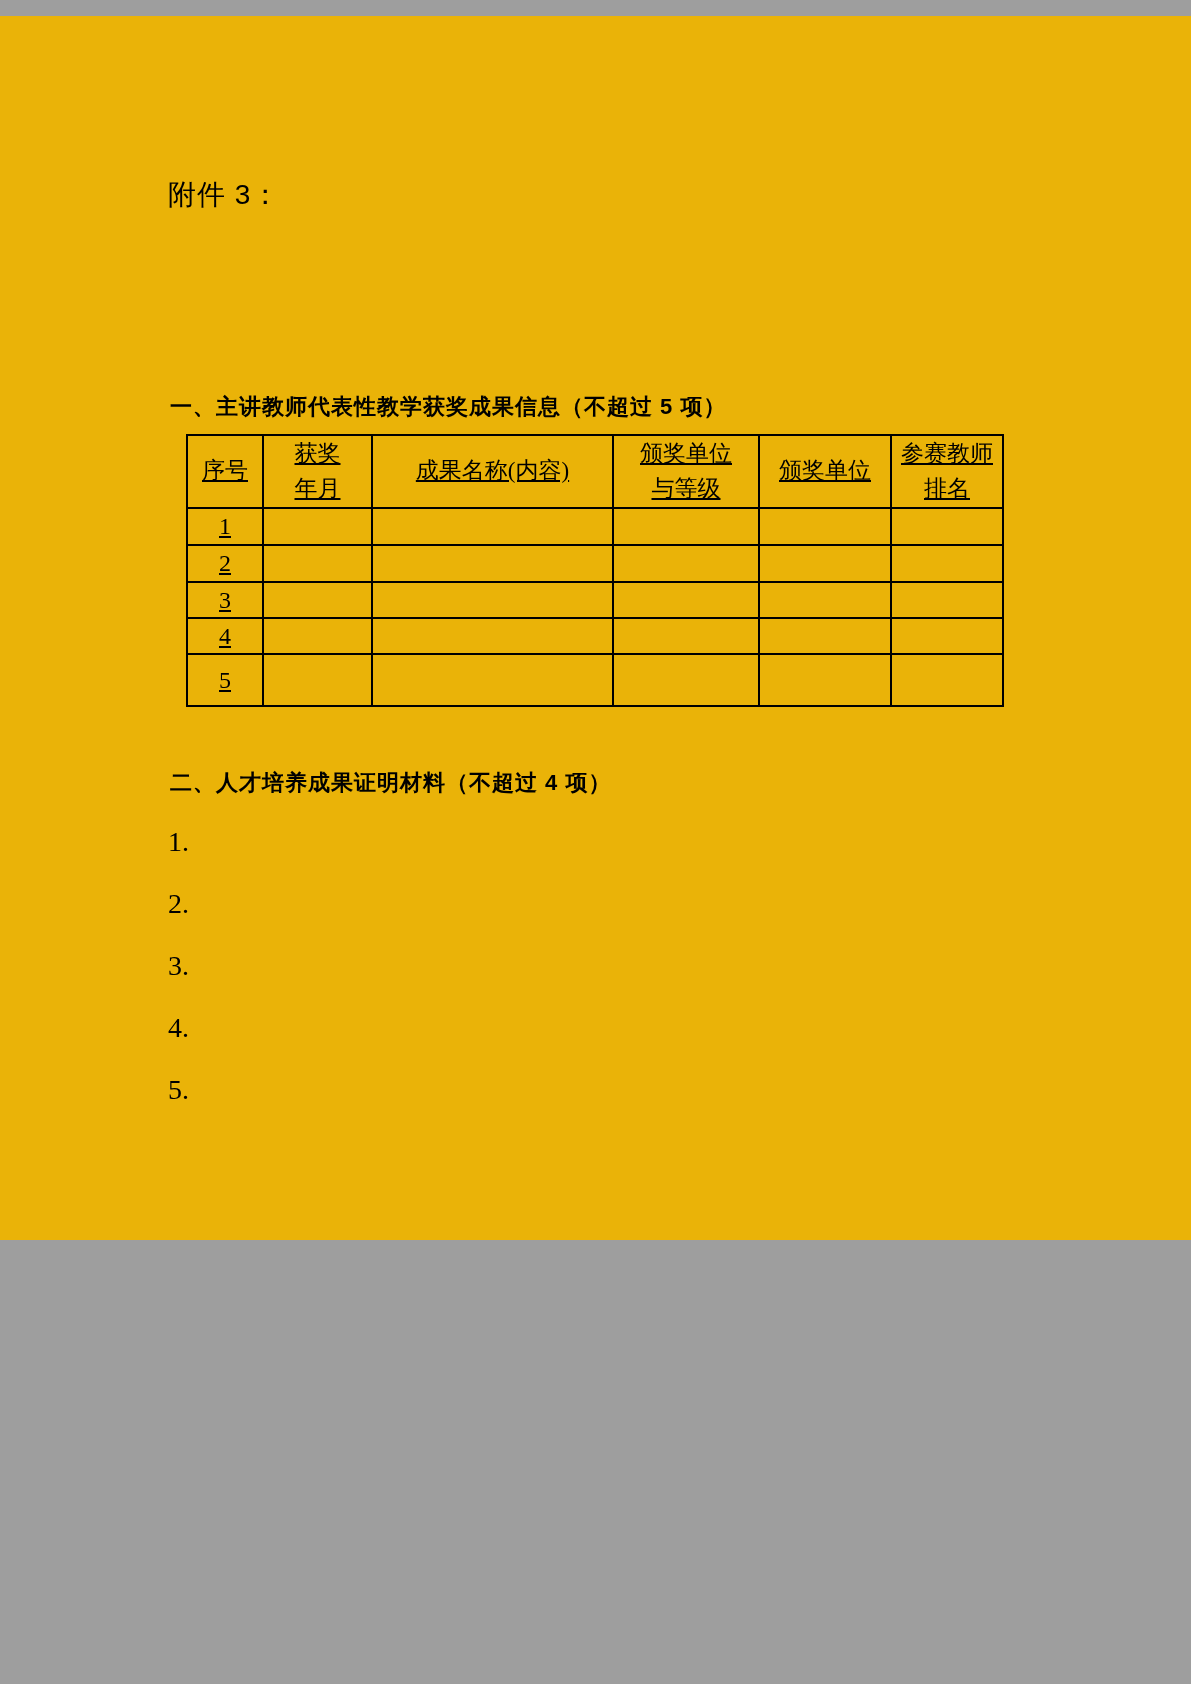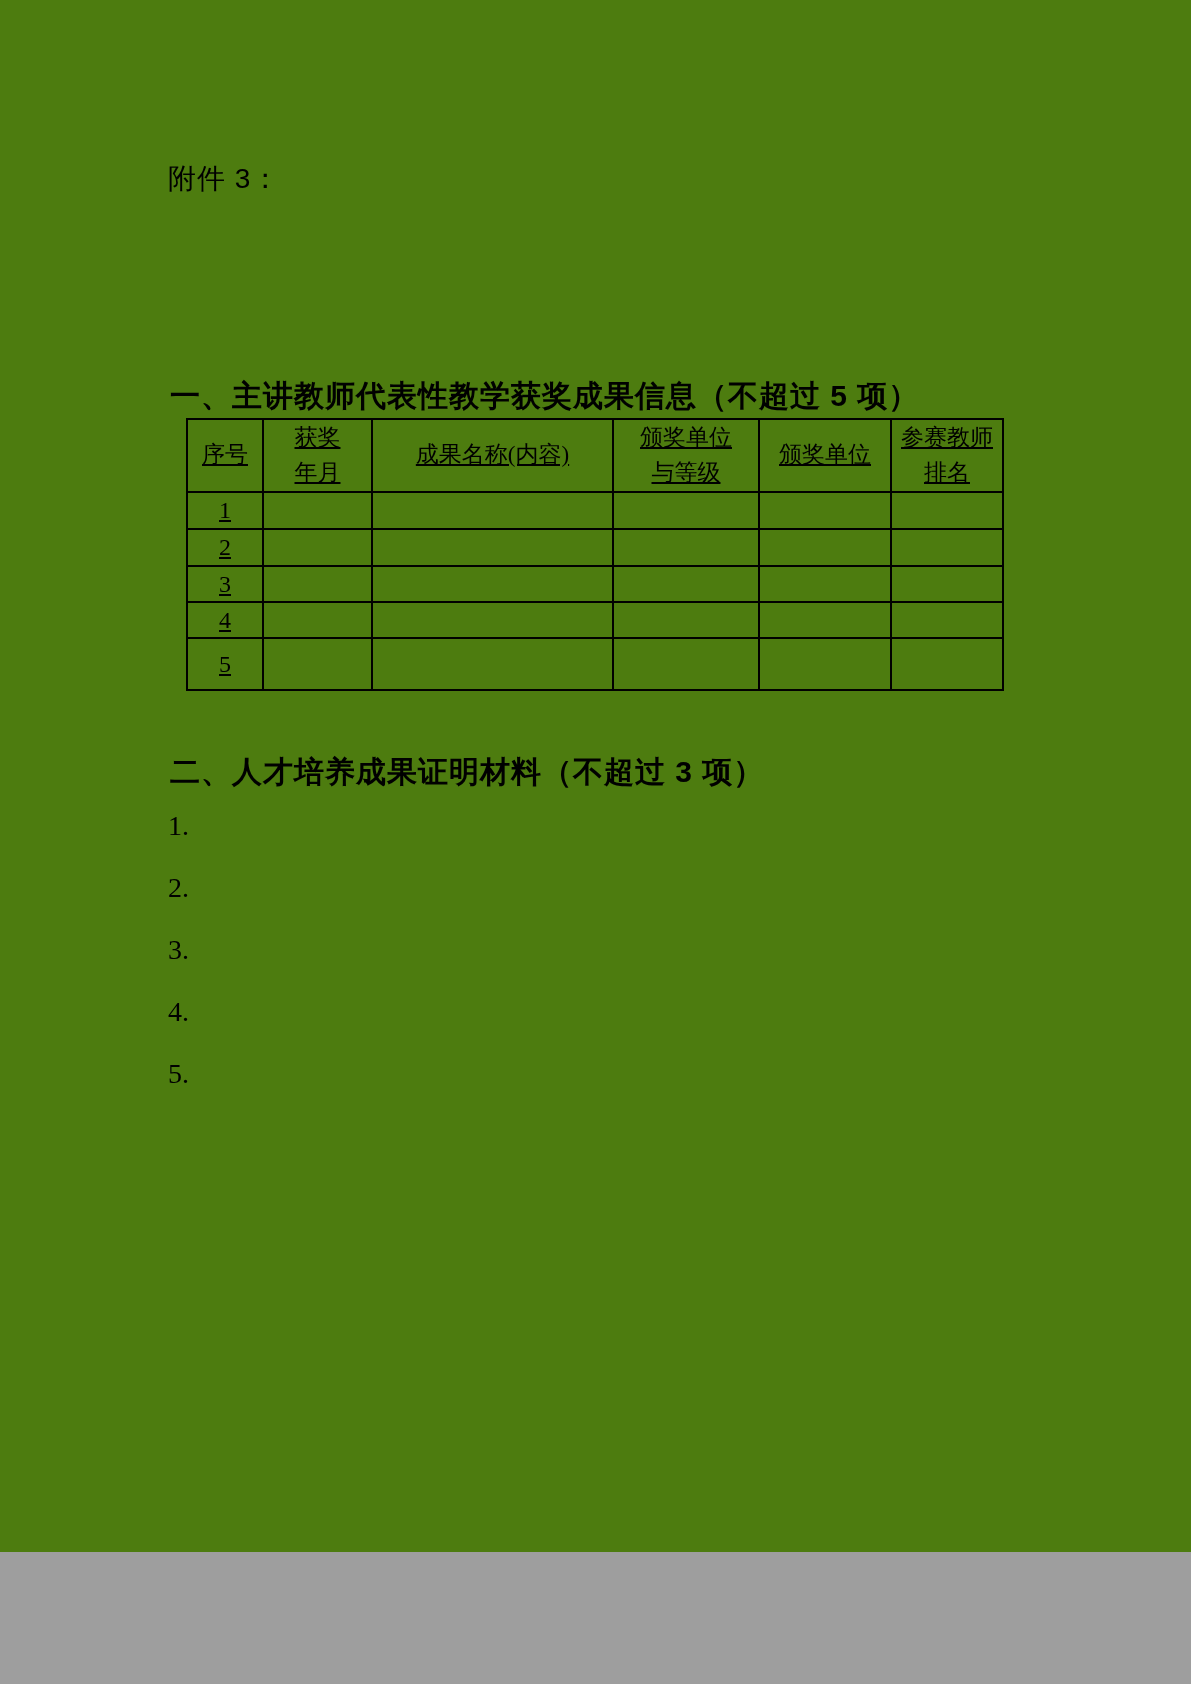--- a/index.html
+++ b/index.html
@@ -1,22 +1,22 @@
 <!DOCTYPE html>
 <html><head>
 <meta charset="utf-8">
 <style>
   * { margin: 0; padding: 0; box-sizing: border-box; }
   html, body { background: #9e9e9e; }
   .page {
     position: relative;
     width: 1191px;
-    height: 1552px;
-    margin: 0 auto;
-    background: #4d7c0f;
+    height: 1224px;
+    margin: 16px auto;
+    background: #eab308;
     color: #000000;
     font-family: "Liberation Serif", "DejaVu Serif", serif;
     overflow: hidden;
   }
   .attachment-label {
     position: absolute;
     left: 168px;
     top: 160px;
     font-family: "Liberation Sans", "DejaVu Sans", sans-serif;
     font-size: 28px;
@@ -34,21 +34,21 @@
     letter-spacing: 1px;
     white-space: pre;
   }
   .doc-title-line.line1 { top: 231px; }
   .doc-title-line.line2 { top: 303px; }
   .section-heading {
     position: absolute;
     left: 170px;
     font-family: "Liberation Sans", "DejaVu Sans", sans-serif;
     font-weight: bold;
-    font-size: 30px;
+    font-size: 22px;
     letter-spacing: 1px;
     white-space: pre;
   }
   .section-heading.s1 { top: 376px; }
   .section-heading.s2 { top: 752px; }
   table.awards-table {
     position: absolute;
     left: 186px;
     top: 418px;
     width: 816px;
@@ -184,21 +184,21 @@
         <td>5</td>
         <td></td>
         <td></td>
         <td></td>
         <td></td>
         <td></td>
       </tr>
     </tbody>
   </table>
 
-  <div class="section-heading s2">二、人才培养成果证明材料（不超过 3 项）</div>
+  <div class="section-heading s2">二、人才培养成果证明材料（不超过 4 项）</div>
 
   <div class="list-block">
     <div class="list-item">1.</div>
     <div class="list-item">2.</div>
     <div class="list-item">3.</div>
     <div class="list-item">4.</div>
     <div class="list-item">5.</div>
   </div>
 
   <div class="page-number">8</div>

